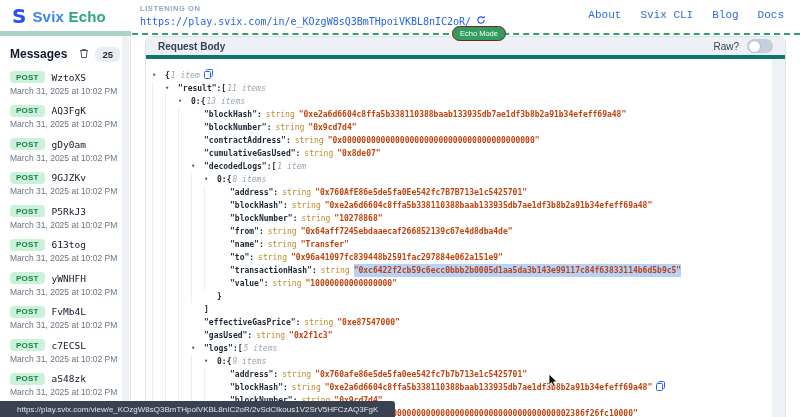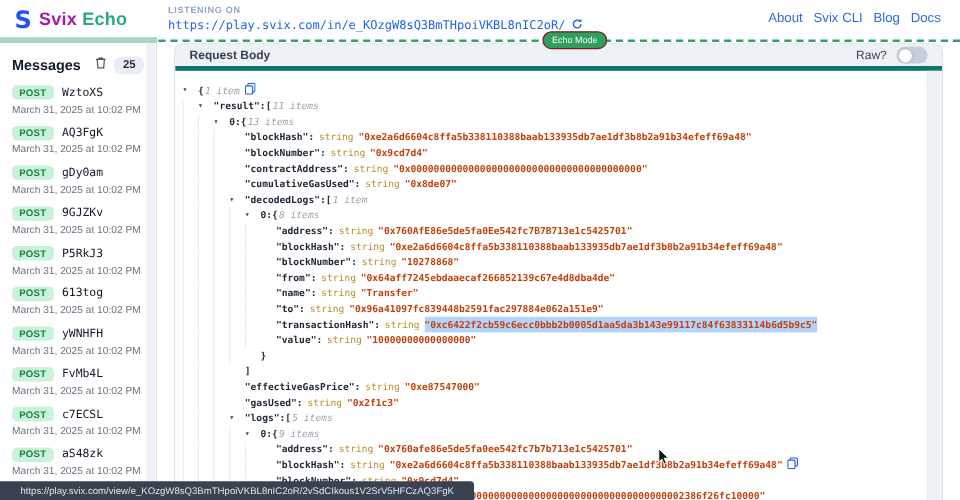--- a/index.html
+++ b/index.html
@@ -5,26 +5,26 @@
   * { margin:0; padding:0; box-sizing:border-box; }
   html,body { width:800px; height:417px; overflow:hidden; background:#fff;
               font-family:"Liberation Sans", sans-serif; }
   #app { position:relative; width:800px; height:417px; background:#fff; }
 
   
   .tophdr { position:absolute; left:0; top:0; width:800px; height:33px; background:#fff; }
   .logo { position:absolute; left:12px; top:5px; display:flex; align-items:center; gap:6px; }
   .logo-s { font-weight:800; font-size:20px; color:#2450f4; line-height:22px; font-family:"DejaVu Sans", sans-serif; }
   .brand { font-size:15px; font-weight:700; letter-spacing:.2px; }
-  .brand .b1 { color:#a21caf; }
+  .brand .b1 { color:#3b82f6; }
   .brand .b2 { color:#2aa87e; }
   .listen { position:absolute; left:140px; top:4px; }
   .listen-label { font-size:7.5px; letter-spacing:.6px; color:#8fa6c9; font-weight:700; }
   .listen-url { margin-top:2px; font-family:"DejaVu Sans Mono", monospace; font-size:10px; color:#2563eb; display:flex; align-items:center; gap:5px; }
-  .nav { position:absolute; right:16px; top:9px; display:flex; gap:9px; }
+  .nav { position:absolute; right:16px; top:9px; display:flex; gap:19px;font-family:Liberation Mono, monospace; }
   .nav a { font-size:11px; color:#2f6bd7; text-decoration:none; }
 
   
   .sage-bar { position:absolute; left:0; top:31px; width:131px; height:5px; background:#abd4c4; }
   .dash-line { position:absolute; left:132px; top:33px; width:668px; border-top:2px dashed #34a06b; }
   .echo-badge { position:absolute; left:452px; top:26px; background:#2f9e5f; border:1px solid #7f1d1d;
     color:#fff; font-size:7.5px; font-weight:400; padding:2px 7px; border-radius:8px; z-index:5; }
 
   
   .sidebar { position:absolute; left:0; top:36px; width:131px; height:381px; background:#fff;

